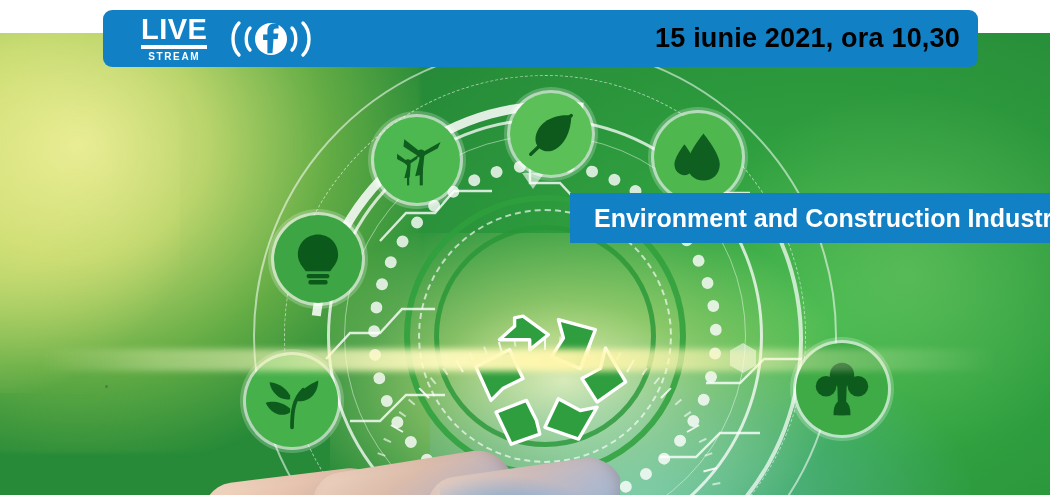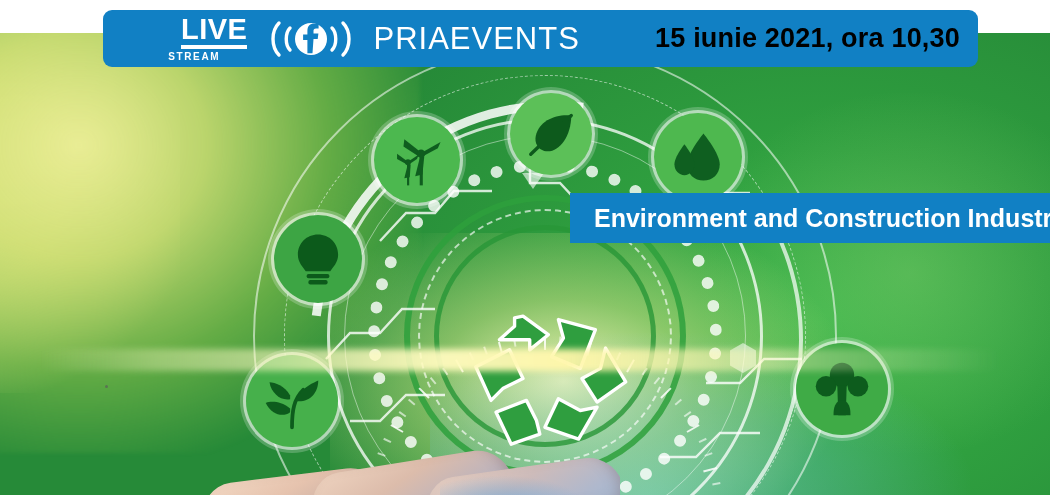--- a/index.html
+++ b/index.html
@@ -82,21 +82,21 @@
   .f3{left:235px;top:22px;width:200px;height:56px;transform:rotate(-8deg);
       background:linear-gradient(155deg,#e7cfc2 0%,#cdbbba 40%,#b0b8cc 72%,#9fb9d6 100%);}
   .handglow{position:absolute;left:250px;top:30px;width:150px;height:70px;
       background:radial-gradient(ellipse at 40% 50%, rgba(60,160,235,.55) 0%, rgba(60,160,235,0) 70%);}
 
   
   .topbar{position:absolute;left:103px;top:10px;width:875px;height:57px;background:#1180c4;
     border-radius:9px;display:flex;align-items:center;box-sizing:border-box;padding:0 18px 0 38px;}
   .live-logo{display:flex;flex-direction:column;align-items:center;line-height:1;}
   .live-word{color:#ffffff;font-size:29px;font-weight:bold;letter-spacing:.5px;
-    border-bottom:4px solid #ffffff;padding-bottom:1px;margin-left:40px;}
+    border-bottom:4px solid #ffffff;padding-bottom:1px;}
   .stream-word{color:#ffffff;font-size:10px;font-weight:bold;letter-spacing:1.6px;margin-top:3px;}
   .fb-badge{margin-left:16px;display:flex;align-items:center;}
   .brand{color:#ffffff;font-size:31px;letter-spacing:1px;margin-left:14px;}
   .date{color:#000000;font-size:27px;font-weight:bold;margin-left:auto;letter-spacing:.2px;}
 
   .titlebar{position:absolute;left:570px;top:193px;width:500px;height:50px;background:#1180c4;
     display:flex;align-items:center;padding-left:24px;box-sizing:border-box;overflow:hidden;}
   .titlebar .t{color:#ffffff;font-size:25px;font-weight:bold;white-space:nowrap;}
   .dot{position:absolute;left:105px;top:352px;width:3px;height:3px;background:rgba(90,90,90,.65);border-radius:50%;}
 </style>
@@ -345,21 +345,20 @@
           <path d="M16 8 C8 16 8 32 16 40"></path>
           <path d="M27 13 C22 18 22 30 27 35"></path>
           <path d="M80 8 C88 16 88 32 80 40"></path>
           <path d="M69 13 C74 18 74 30 69 35"></path>
         </g>
         <circle cx="48" cy="24" r="16" fill="#ffffff"></circle>
         <path d="M50.5 24 h4.2 l.7 -5.4 h-4.9 v-2.6 c0 -1.5 .5 -2.4 2.6 -2.4 h2.5 V8.8 c-.5 -.07 -2.2 -.22 -4.2 -.22 -4.2 0 -7 2.5 -7 7.1 v3.9 h-4.3 V25 h4.3 v13.2 h5.1 z" fill="#1180c4"></path>
       </svg>
     </div>
 
-    <span class="brand">PRIAEVENTS</span>
     <span class="date">15 iunie 2021, ora 10,30</span>
   </div>
 
   <div class="titlebar">
     <span class="t">Environment and Construction Industry</span>
   </div>
 
 </div>
 
 </body></html>

